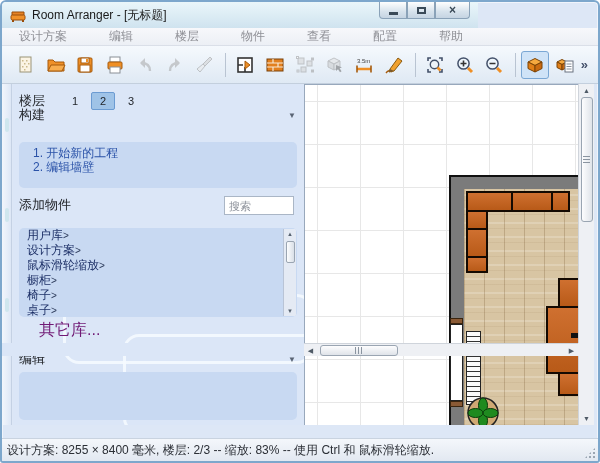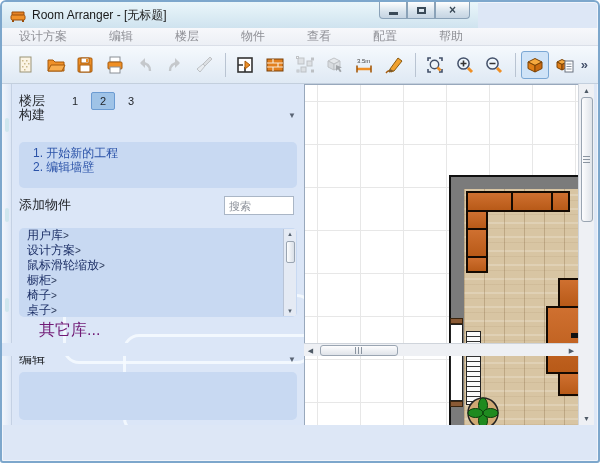--- a/index.html
+++ b/index.html
@@ -416,14 +416,18 @@
   <div class="hscroll">
     <span class="arr">◀</span>
     <div class="hthumb">
         <div class="grip-h"></div>
       </div>
     <span class="spacer"></span>
     <span class="arr">▶</span>
   </div>
   <div class="corner"></div>
 
+  <div class="statusbar">
+    <span class="status-text">设计方案: 8255 × 8400 毫米, 楼层: 2/3 -- 缩放: 83% -- 使用 Ctrl 和 鼠标滑轮缩放.</span>
+    <div class="resize-grip"></div>
+  </div>
 
 </div>
 
 </body></html>

